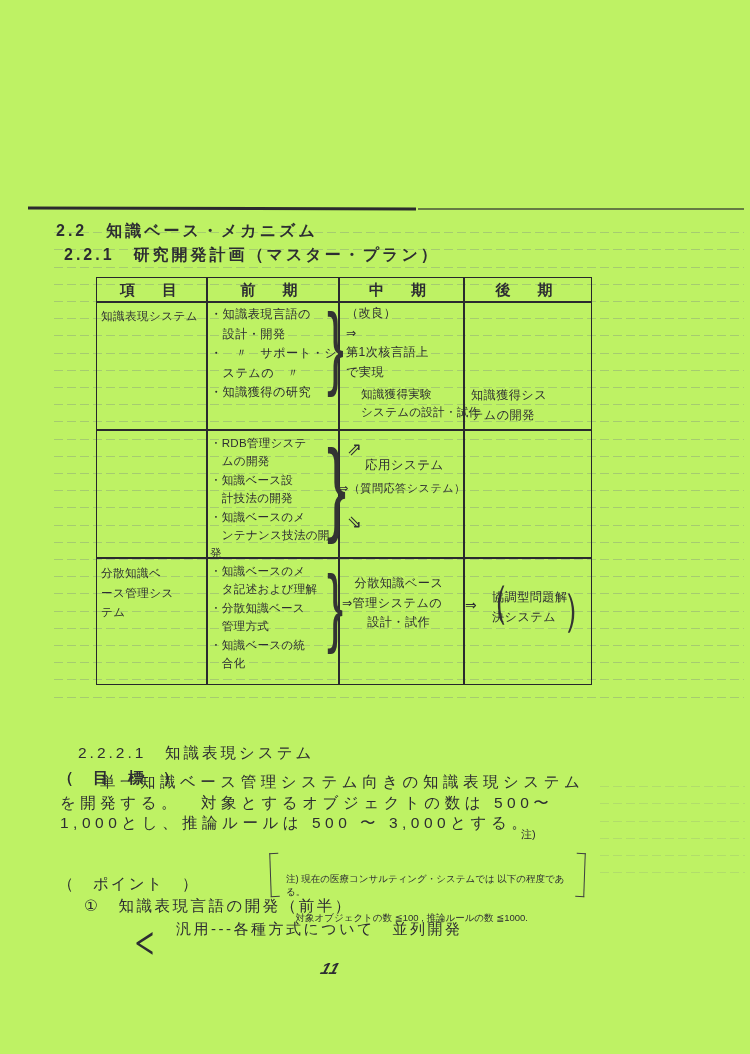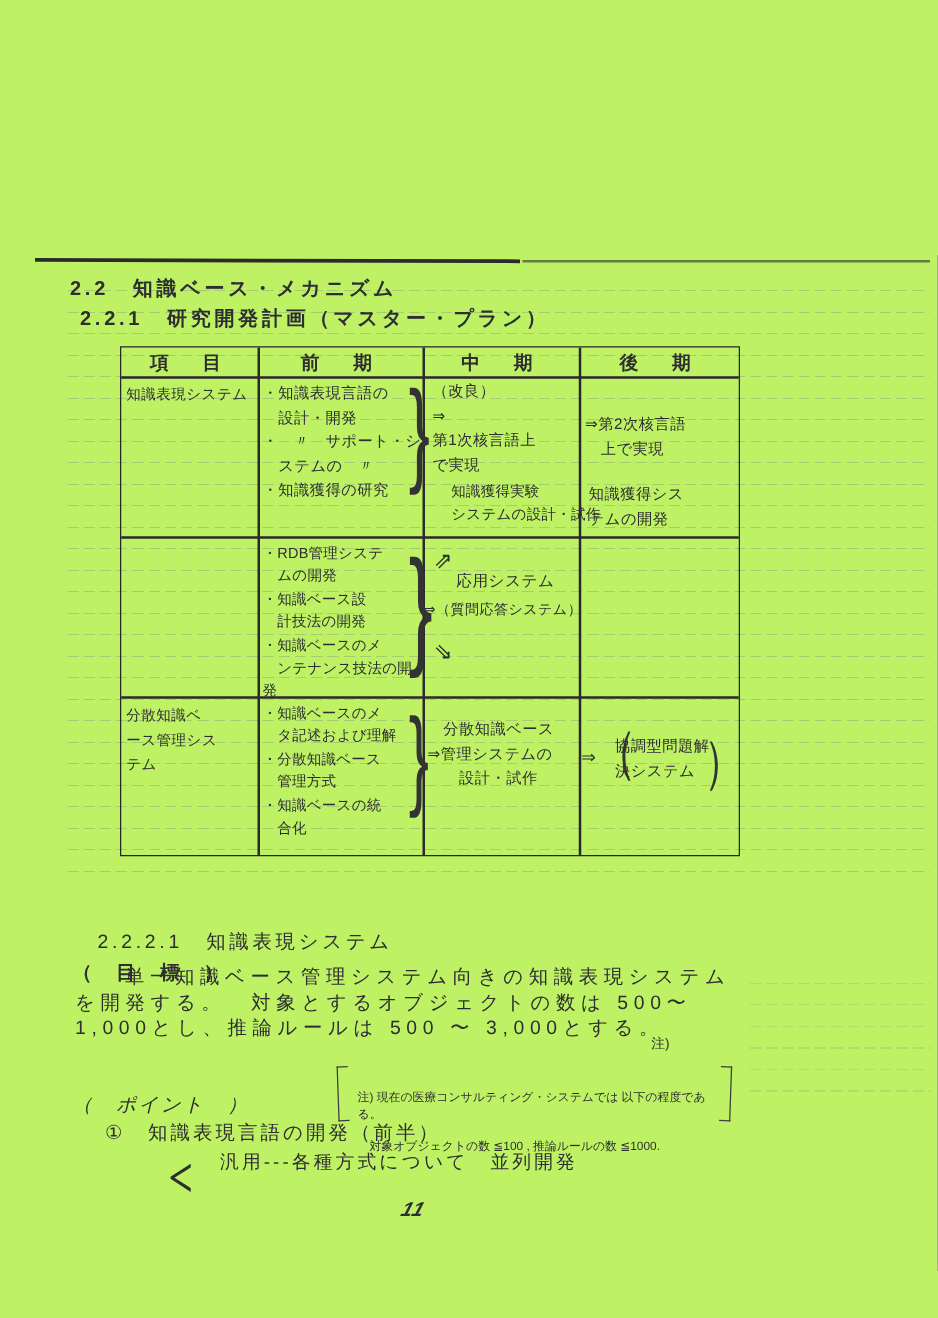--- a/index.html
+++ b/index.html
@@ -73,22 +73,20 @@
 ・　〃　サポート・シ
 　ステムの　〃
 ・知識獲得の研究</div>
     <div class="abs brace" style="left:230px;top:22px;">}</div>
     <div class="abs cell ml" style="left:249px;top:26px;width:116px;">（改良）
 ⇒
 第1次核言語上
 で実現</div>
     <div class="abs cell-sm ml" style="left:244px;top:107px;width:122px;padding-left:20px;">知識獲得実験
 システムの設計・試作</div>
-    <div class="abs cell ml" style="left:371px;top:52px;width:122px;">⇒第2次核言語
-　上で実現</div>
     <div class="abs cell ml" style="left:374px;top:108px;width:118px;">知識獲得シス
 テムの開発</div>
 
     <div class="abs cell-sm ml" style="left:113px;top:156px;width:128px;">・RDB管理システ
 　ムの開発
 ・知識ベース設
 　計技法の開発
 ・知識ベースのメ
 　ンテナンス技法の開発</div>
     <div class="abs brace" style="left:230px;top:156px;font-size:104px;">}</div>
@@ -125,20 +123,20 @@
 1,000とし、推論ルールは 500 〜 3,000とする。</div>
   <div class="abs" style="left:521px;top:827px;font-size:11px;">注)</div>
 
   <div class="abs brk brk-l" style="left:270px;top:853px;transform:rotate(-2deg);"></div>
   <div class="abs note-text" style="left:286px;top:859px;width:288px;">
       <span>注) 現在の医療コンサルティング・システムでは 以下の程度である。</span><br>
       <span>　対象オブジェクトの数 ≦100 , 推論ルールの数 ≦1000.</span>
   </div>
   <div class="abs brk brk-r" style="left:576px;top:853px;transform:rotate(2deg);"></div>
 
-  <div class="abs" style="left:58px;top:874px;font-size:15.5px;letter-spacing:2px;font-style:italic;">（　ポイント　）</div>
+  <div class="abs" style="left:58px;top:874px;font-size:15.5px;letter-spacing:2px;">（　ポイント　）</div>
   <div class="abs" style="left:84px;top:896px;font-size:15.5px;letter-spacing:2.5px;white-space:nowrap;">①　知識表現言語の開発（前半）</div>
   <div class="abs angle" style="left:128px;top:915px;">＜</div>
   <div class="abs" style="left:176px;top:920px;font-size:15px;letter-spacing:2.5px;white-space:nowrap;">汎用---各種方式について　並列開発</div>
 
   <div class="abs pageno" style="left:321px;top:960px;">11</div>
 
 </div>
 
 </body></html>

